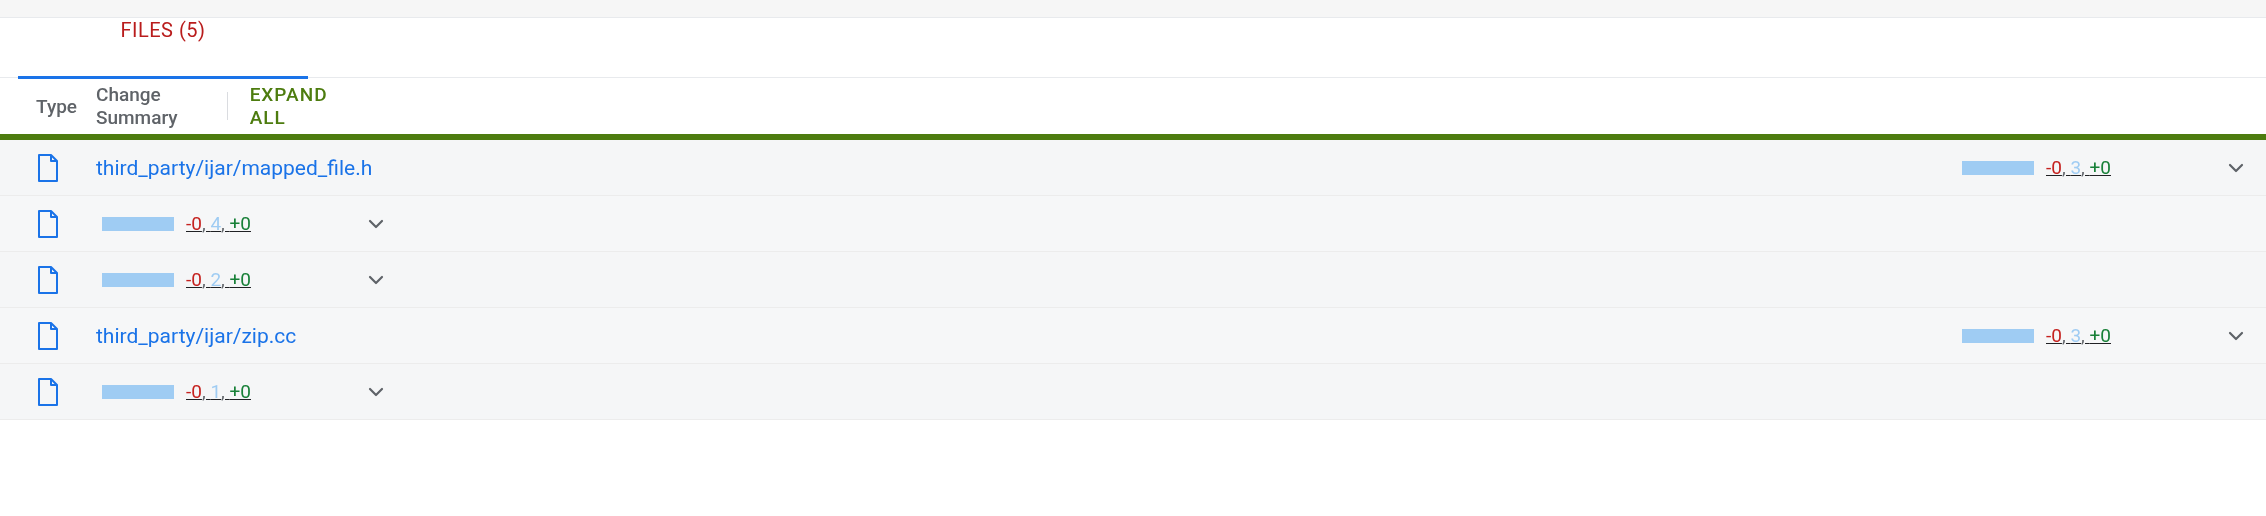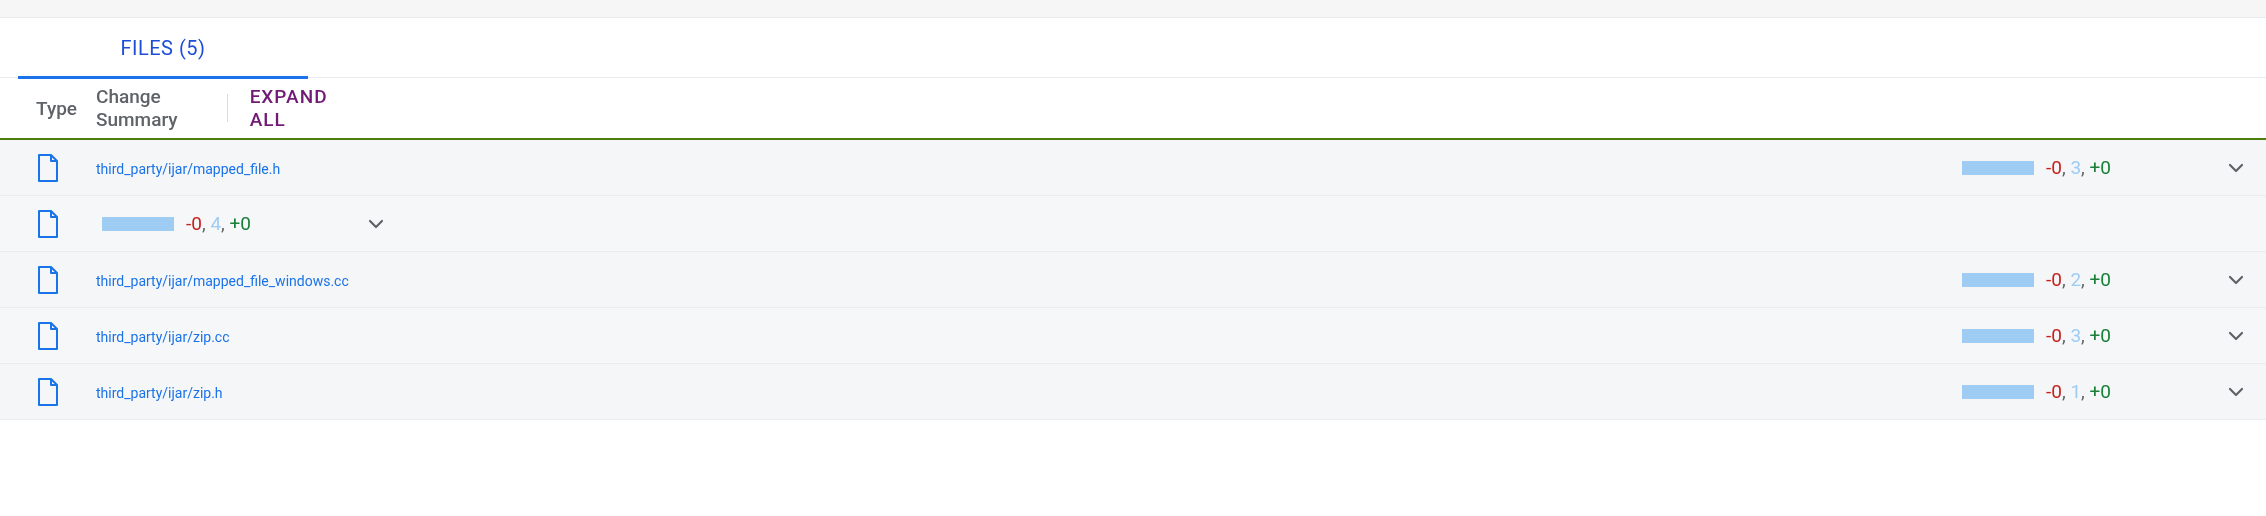--- a/index.html
+++ b/index.html
@@ -22,64 +22,63 @@
     border-bottom: 1px solid #e8eaed;
     position: relative;
   }
   .tab {
     position: absolute;
     left: 18px;
     top: 0;
     height: 60px;
     width: 290px;
     display: flex;
-    align-items: center;
     justify-content: center;
-    color: #1d4ed8;
+    color: #b91c1c;
     font-size: 20px;
     letter-spacing: 0.5px;
   }
   .tab .underline {
     position: absolute;
     left: 0; right: 0; bottom: -1px;
     height: 3px;
     background: #1a73e8;
   }
   .header-row, .file-row {
     display: flex;
     align-items: center;
     width: 100%;
   }
   .header-row {
     height: 62px;
     background: #ffffff;
-    border-bottom: 2px solid #4d7c0f;
+    border-bottom: 6px solid #4d7c0f;
   }
   .col-type { width: 96px; padding-left: 36px; }
   .col-path { flex: 1 1 auto; }
   .col-bar { width: 90px; display: flex; justify-content: flex-end; padding-right: 12px; }
-  .col-deltas { width: 160px; white-space: nowrap; }
+  .col-deltas { width: 160px; white-space: nowrap; text-decoration: underline; }
   .col-expand { width: 60px; display: flex; justify-content: center; }
   .col-actions { width: 260px; display: flex; align-items: center; justify-content: flex-end; padding-right: 20px; }
   .hdr-label { color: #5f6368; font-size: 19px; font-weight: 500; }
   .divider {
     width: 1px; height: 28px; background: #dadce0; margin: 0 22px;
   }
   .expand-all {
-    color: #701a75; font-size: 19px; letter-spacing: 1px; font-weight: 500;
+    color: #4d7c0f; font-size: 19px; letter-spacing: 1px; font-weight: 500;
     cursor: pointer; user-select: none;
   }
   .file-row {
     height: 56px;
     background: #f6f7f8;
     border-bottom: 1px solid #ececec;
   }
   .file-row:nth-of-type(odd) { background: #f5f6f7; }
   .file-path {
-    color: #1a73e8; font-size: 14px; cursor: pointer;
+    color: #1a73e8; font-size: 21px; cursor: pointer;
   }
   .type-icon-wrap { display:flex; align-items:center; justify-content:flex-start; }
   .type-icon { width: 24px; height: 28px; }
   .bar {
     height: 14px;
     background: #9fccf3;
   }
   .del-neg { color: #c5221f; }
   .del-mod { color: #9fccf3; }
   .del-add { color: #188038; }
@@ -154,23 +153,20 @@
     </div>
   </div>
 
   <div class="file-row">
     <div class="col-type type-icon-wrap">
       <svg class="type-icon" viewBox="0 0 24 28">
         <path d="M3 1 H15 L21 7 V27 H3 Z" fill="none" stroke="#1a73e8" stroke-width="2" stroke-linejoin="round"></path>
         <path d="M15 1 V7 H21" fill="none" stroke="#1a73e8" stroke-width="2" stroke-linejoin="round"></path>
       </svg>
     </div>
-    <div class="col-path">
-      <span class="file-path">third_party/ijar/mapped_file_windows.cc</span>
-    </div>
     <div class="col-bar">
       <div class="bar" style="width: 72px;"></div>
     </div>
     <div class="col-deltas">
       <span class="del-neg">-0</span><span class="comma">, </span><span class="del-mod">2</span><span class="comma">, </span><span class="del-add">+0</span>
     </div>
     <div class="col-expand">
       <svg class="chev" viewBox="0 0 18 18">
         <path class="chev-path" d="M3 6 L9 12 L15 6"></path>
       </svg>
@@ -200,23 +196,20 @@
     </div>
   </div>
 
   <div class="file-row">
     <div class="col-type type-icon-wrap">
       <svg class="type-icon" viewBox="0 0 24 28">
         <path d="M3 1 H15 L21 7 V27 H3 Z" fill="none" stroke="#1a73e8" stroke-width="2" stroke-linejoin="round"></path>
         <path d="M15 1 V7 H21" fill="none" stroke="#1a73e8" stroke-width="2" stroke-linejoin="round"></path>
       </svg>
     </div>
-    <div class="col-path">
-      <span class="file-path">third_party/ijar/zip.h</span>
-    </div>
     <div class="col-bar">
       <div class="bar" style="width: 72px;"></div>
     </div>
     <div class="col-deltas">
       <span class="del-neg">-0</span><span class="comma">, </span><span class="del-mod">1</span><span class="comma">, </span><span class="del-add">+0</span>
     </div>
     <div class="col-expand">
       <svg class="chev" viewBox="0 0 18 18">
         <path class="chev-path" d="M3 6 L9 12 L15 6"></path>
       </svg>

